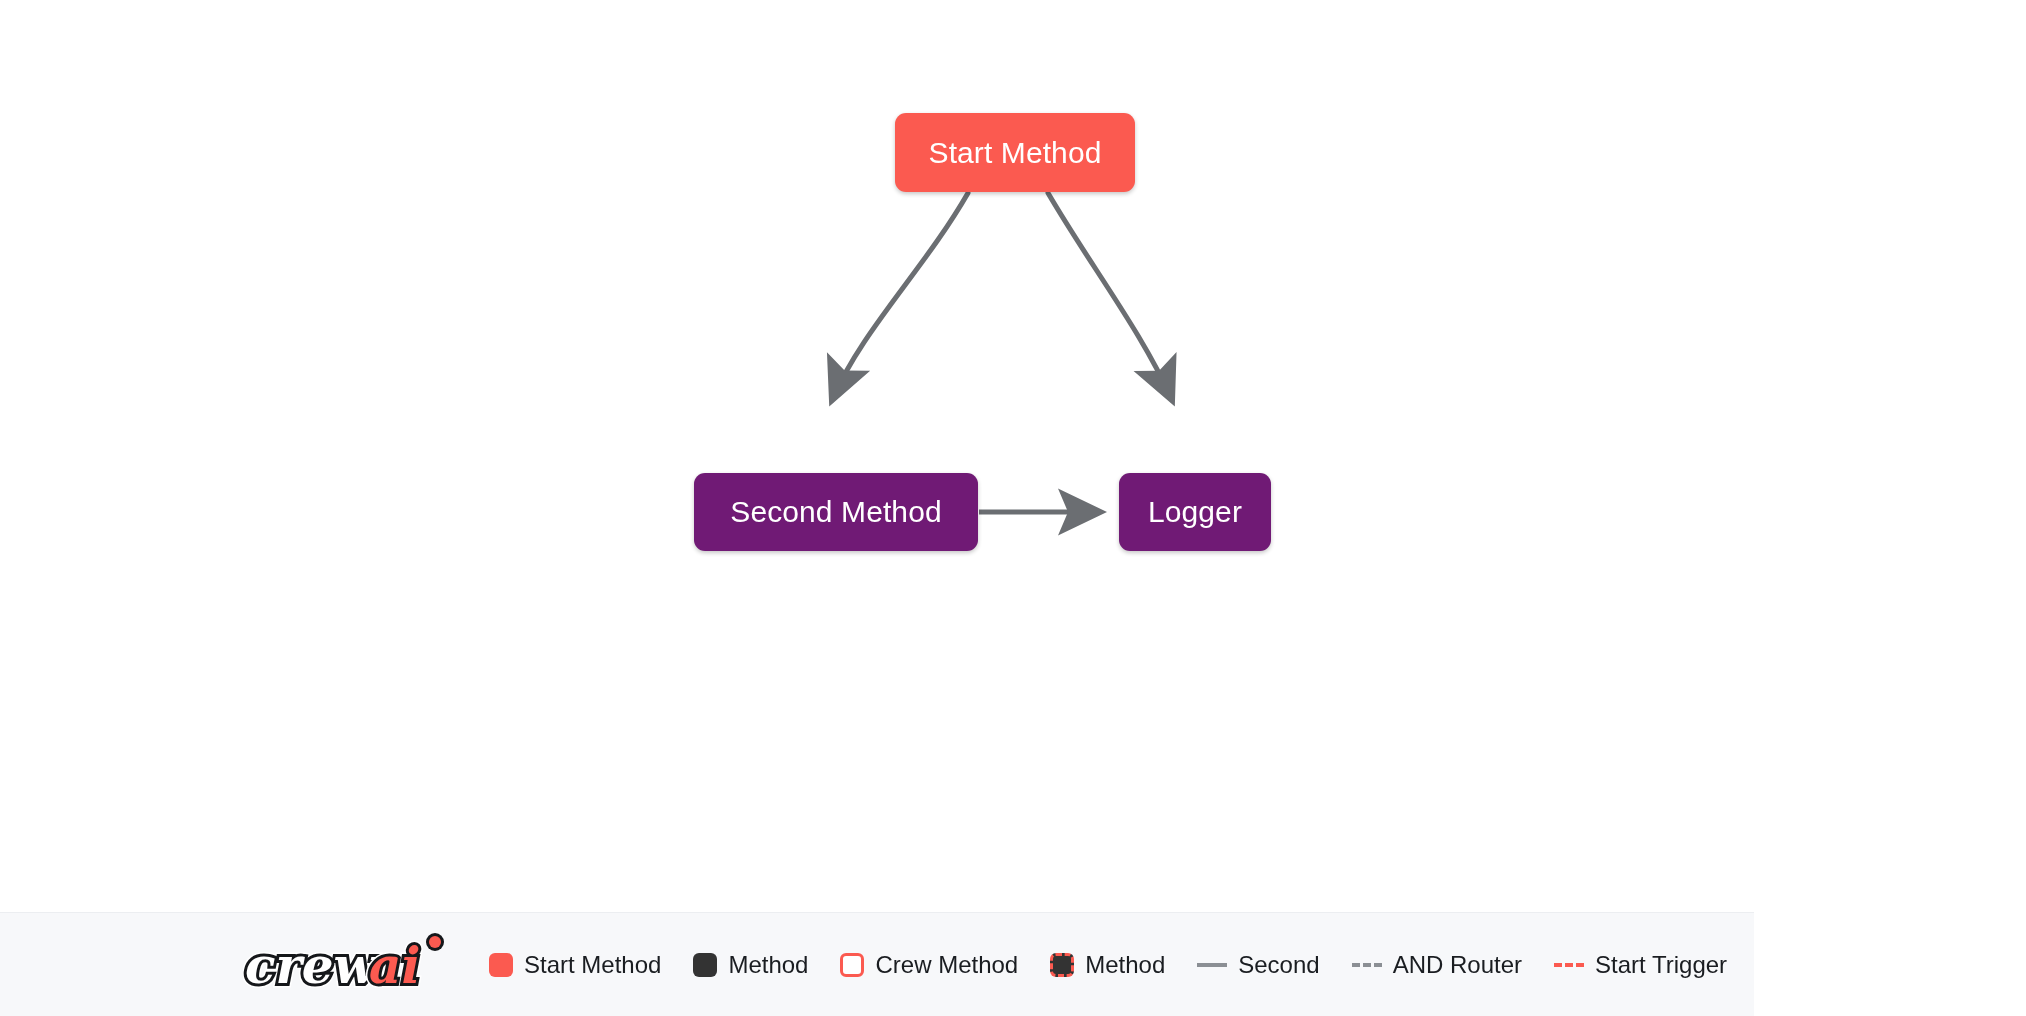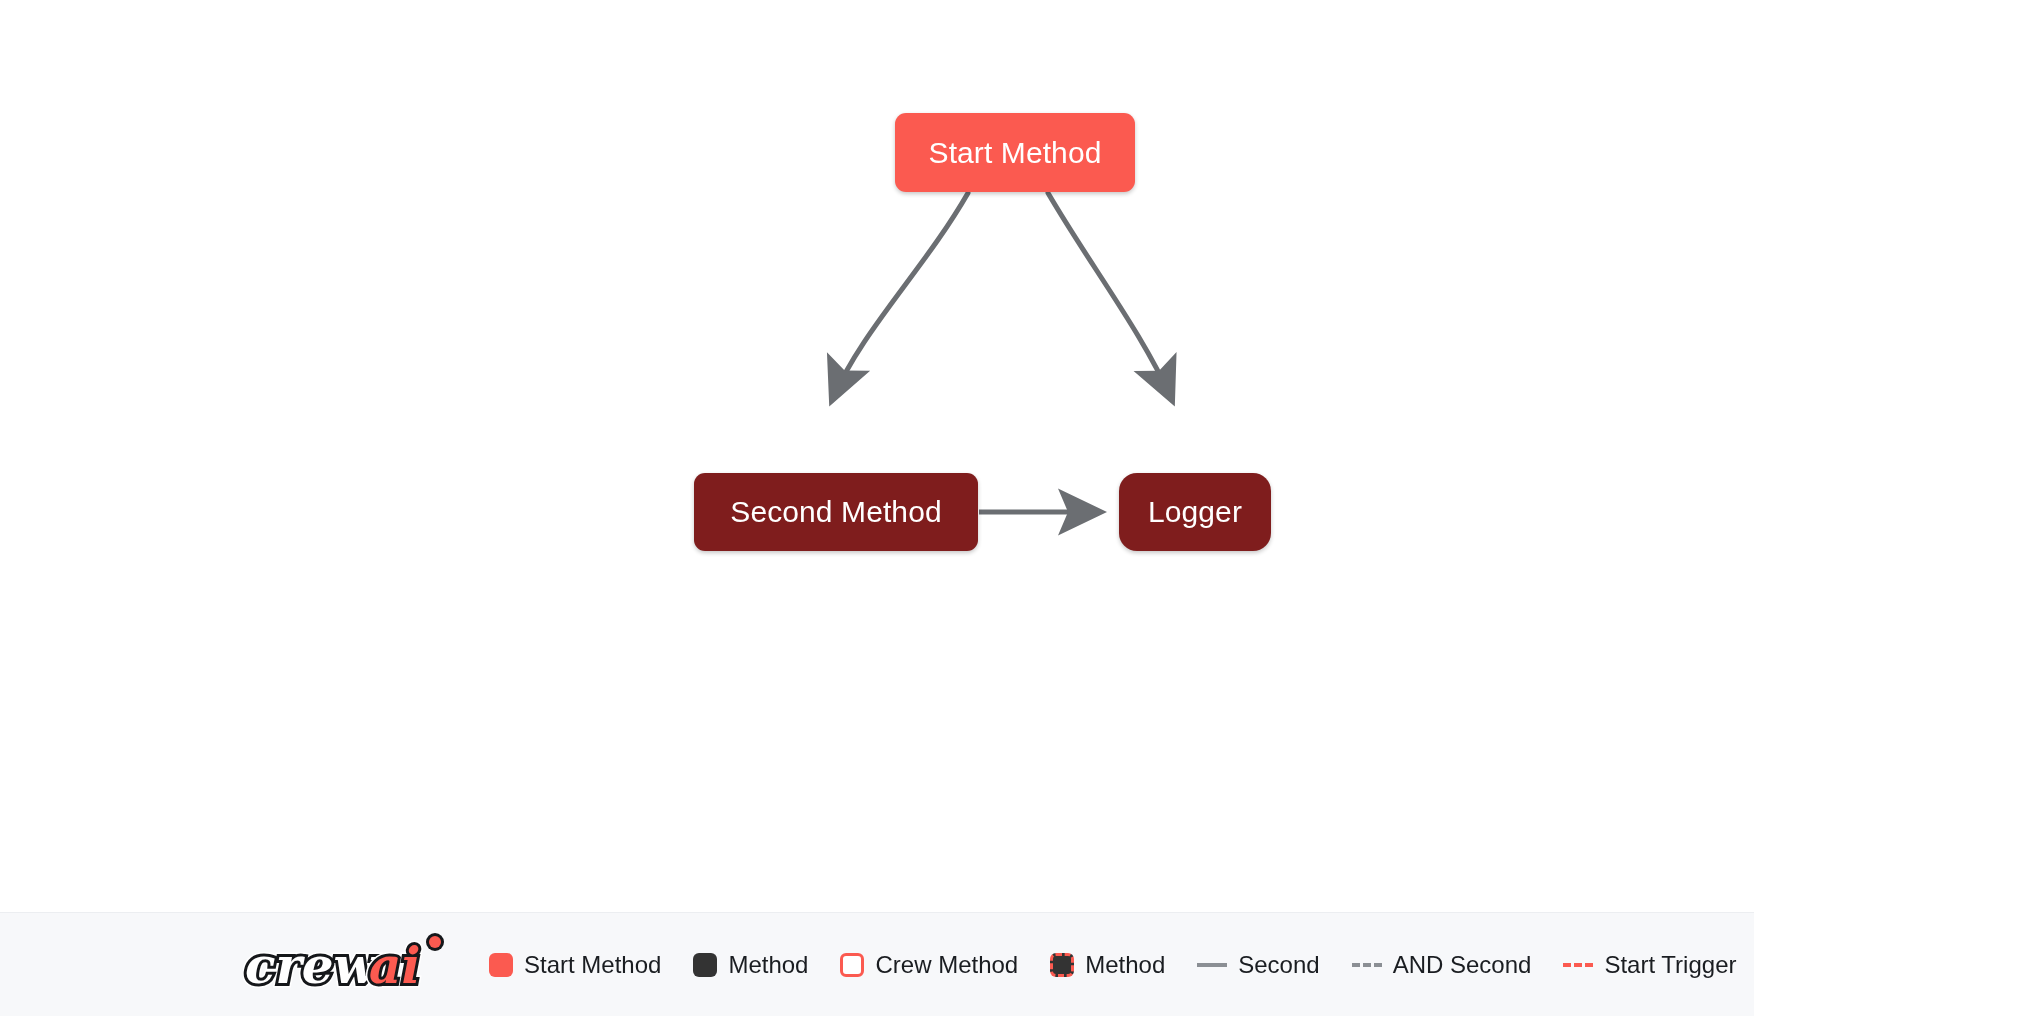--- a/index.html
+++ b/index.html
@@ -46,21 +46,21 @@
     letter-spacing: 0.1px;
     white-space: nowrap;
     color: #ffffff;
     box-shadow: 0 2px 4px rgba(0,0,0,0.22);
     user-select: none;
   }
   .node-start {
     background: #fb5a50;
   }
   .node-method {
-    background: #7f1d1d;
+    background: #701a75;
   }
 
   
   #legend-bar {
     position: absolute;
     left: 0;
     top: 912px;
     width: 1754px;
     height: 104px;
     background: #f7f8fa;
@@ -139,21 +139,21 @@
   </svg>
 
   <div class="node node-start" style="left:895px; top:113px; width:240px; height:79px;">
     <span>Start Method</span>
   </div>
 
   <div class="node node-method" style="left:694px; top:473px; width:284px; height:78px;">
     <span>Second Method</span>
   </div>
 
-  <div class="node node-method" style="left:1119px; top:473px; width:152px; height:78px;border-radius:18px;">
+  <div class="node node-method" style="left:1119px; top:473px; width:152px; height:78px;">
     <span>Logger</span>
   </div>
 
 </div>
 
 <div id="legend-bar">
   <div id="legend-inner">
 
     <svg id="crewai-logo" viewBox="0 0 216 68" xmlns="http://www.w3.org/2000/svg">
       <g font-family="DejaVu Serif, serif" font-size="50" font-weight="bold" font-style="italic" transform="translate(2,52)">
@@ -189,21 +189,21 @@
       <span class="legend-label">Method</span>
     </div>
 
     <div class="legend-item">
       <span class="line-sw line-solid-gray"></span>
       <span class="legend-label">Second</span>
     </div>
 
     <div class="legend-item">
       <span class="line-sw line-dash-gray"></span>
-      <span class="legend-label">AND Second</span>
+      <span class="legend-label">AND Router</span>
     </div>
 
     <div class="legend-item">
       <span class="line-sw line-dash-red"></span>
       <span class="legend-label">Start Trigger</span>
     </div>
 
   </div>
 </div>
 

